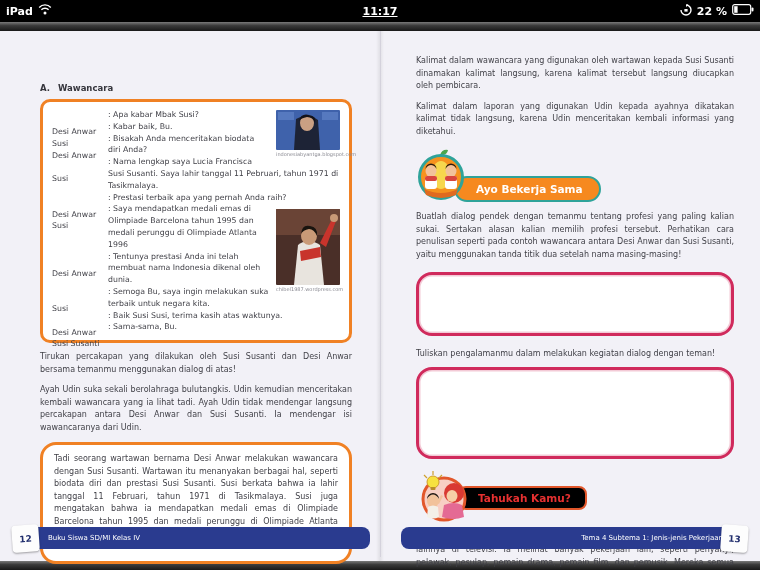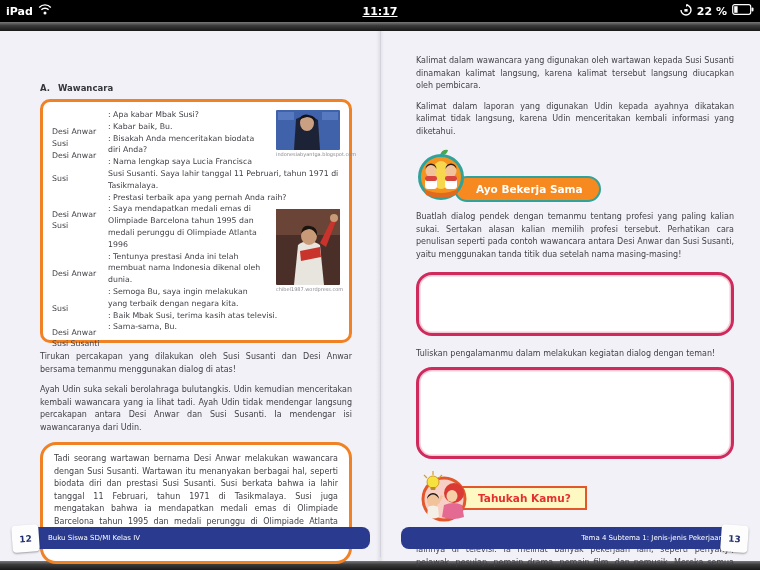--- a/index.html
+++ b/index.html
@@ -50,21 +50,21 @@
     box-shadow:0 1px 2px rgba(0,0,0,.35);display:flex;align-items:center;justify-content:center;
     font-size:9px;font-weight:bold;color:#23306f;}
   .tab-left{left:12px;transform:rotate(-4deg);}
   .tab-right{right:12px;transform:rotate(4deg);}
   
   .badge-row{display:flex;align-items:center;margin-top:13px;height:52px;}
   .badge-icon{flex:0 0 auto;position:relative;z-index:2;}
   .pill{position:relative;z-index:1;margin-left:-12px;padding:5px 16px 5px 20px;border-radius:14px;
     font-weight:bold;font-size:10.5px;}
   .pill-collab{background:#f6891f;border:2px solid #2fa39a;color:#fff;margin-top:24px;}
-  .pill-know{background:#fef9c3;border:2px solid #e2572b;color:#e53030;border-radius:0;padding:4px 14px 4px 18px;}
+  .pill-know{background:#000000;border:2px solid #e2572b;color:#e53030;border-radius:8px;padding:4px 14px 4px 18px;}
   
   .write-box{border:3px solid #d02a5c;border-radius:16px;background:#fff;margin-top:9px;
     box-shadow:inset 0 0 0 1.5px rgba(208,42,92,.25);}
   .wb1{height:58px;margin-top:11px;}
   .wb2{height:86px;margin-top:6px;}
 </style>
 </head>
 <body>
 
 <div class="screen">
@@ -137,22 +137,22 @@
               <ellipse cx="33" cy="27" rx="8" ry="9" fill="#c99a77"></ellipse>
               <path d="M25 25 Q26 15 34 17 Q42 18 41 27 Q38 20 33 20 Q27 21 25 25 Z" fill="#19140f"></path>
               <path d="M44 34 L56 10 L60 12 L50 38 Z" fill="#c8342c"></path>
               <circle cx="58" cy="9" r="4" fill="#c99a77"></circle>
             </svg>
             <div class="caption">chibel1987.wordpress.com</div>
           </div>
           <div id="rows-b">
               <div class="drow"><span class="spk">Susi</span><span class="txt">: Saya mendapatkan medali emas di Olimpiade Barcelona tahun 1995 dan medali perunggu di  Olimpiade Atlanta 1996</span></div>
               <div class="drow"><span class="spk">Desi Anwar</span><span class="txt">: Tentunya prestasi Anda ini telah membuat nama Indonesia dikenal oleh dunia.</span></div>
-              <div class="drow"><span class="spk">Susi</span><span class="txt">: Semoga Bu, saya ingin melakukan yang terbaik dengan negara kita.</span></div>
-              <div class="drow"><span class="spk">Desi Anwar</span><span class="txt">: Baik Mbak Susi, terima kasih atas televisi.</span></div>
+              <div class="drow"><span class="spk">Susi</span><span class="txt">: Semoga Bu, saya ingin melakukan suka terbaik untuk negara kita.</span></div>
+              <div class="drow"><span class="spk">Desi Anwar</span><span class="txt">: Baik Susi Susi, terima kasih atas waktunya.</span></div>
               <div class="drow"><span class="spk">Susi Susanti</span><span class="txt">: Sama-sama, Bu.</span></div>
             </div>
           <div style="clear:both"></div>
         </div>
 
         <p class="body j">Tirukan percakapan yang dilakukan oleh Susi Susanti dan Desi Anwar bersama temanmu menggunakan dialog di atas!</p>
         <p class="body j">Ayah Udin suka sekali berolahraga bulutangkis.  Udin kemudian menceritakan  kembali wawancara yang ia lihat tadi. Ayah Udin tidak mendengar langsung percakapan antara Desi Anwar dan Susi Susanti. Ia mendengar isi wawancaranya dari Udin.</p>
 
         <div class="report-box j">Tadi seorang wartawan bernama Desi Anwar melakukan wawancara dengan Susi Susanti. Wartawan itu menanyakan berbagai hal, seperti biodata diri dan prestasi Susi Susanti. Susi berkata bahwa ia lahir tanggal 11 Februari, tahun 1971 di Tasikmalaya. Susi juga mengatakan bahwa ia mendapatkan medali emas di Olimpiade Barcelona tahun 1995 dan medali perunggu di Olimpiade Atlanta 1996. Wartawan itu juga berkomentar bahwa prestasi Susi itu telah membuat nama Indonesia dikenal oleh dunia.</div>
 

